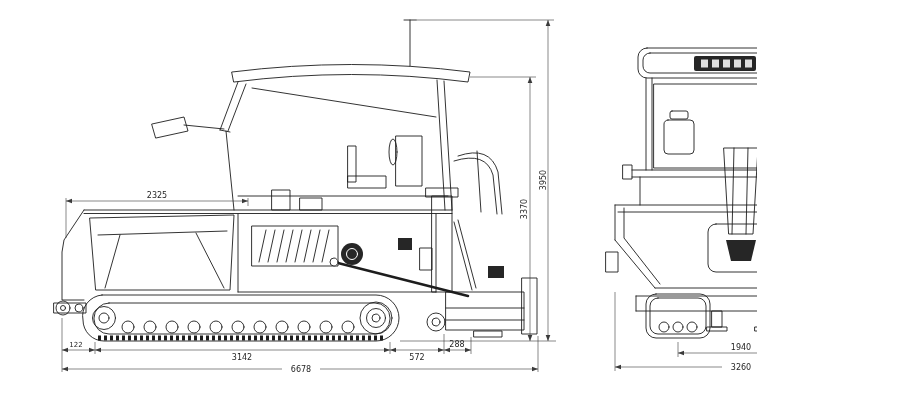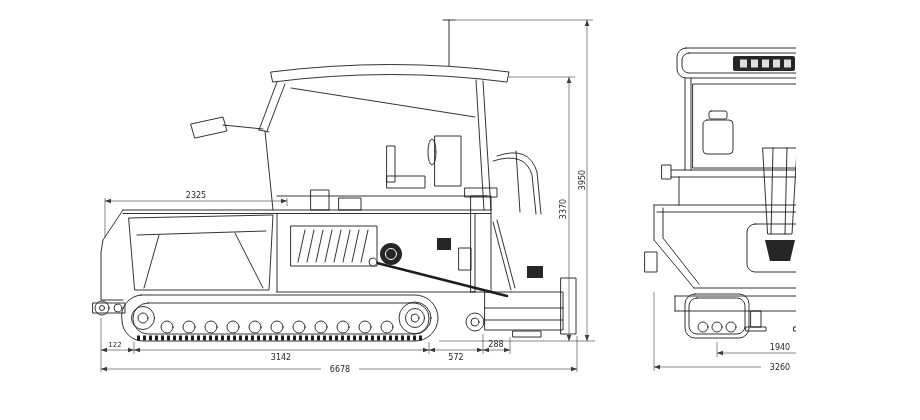--- a/index.html
+++ b/index.html
@@ -1,17 +1,17 @@
 <!DOCTYPE html>
 <html><head>
 <meta charset="utf-8">
 <style>
   html,body{margin:0;padding:0;background:#ffffff;}
   .stage{width:757px;height:420px;background:#ffffff;overflow:hidden;position:relative;
-         font-family:"Liberation Sans",sans-serif;padding-left:39px;}
+         font-family:"Liberation Sans",sans-serif;}
   svg{display:block;}
   .dt{font-family:"DejaVu Sans",sans-serif;font-size:8px;fill:#1f1f1f;stroke:none;text-anchor:middle;}
   .dt-s{font-size:7px;}
 </style>
 </head>
 <body>
 
 <div class="stage">
 <svg width="920" height="420" viewBox="0 0 920 420">
   <defs>

